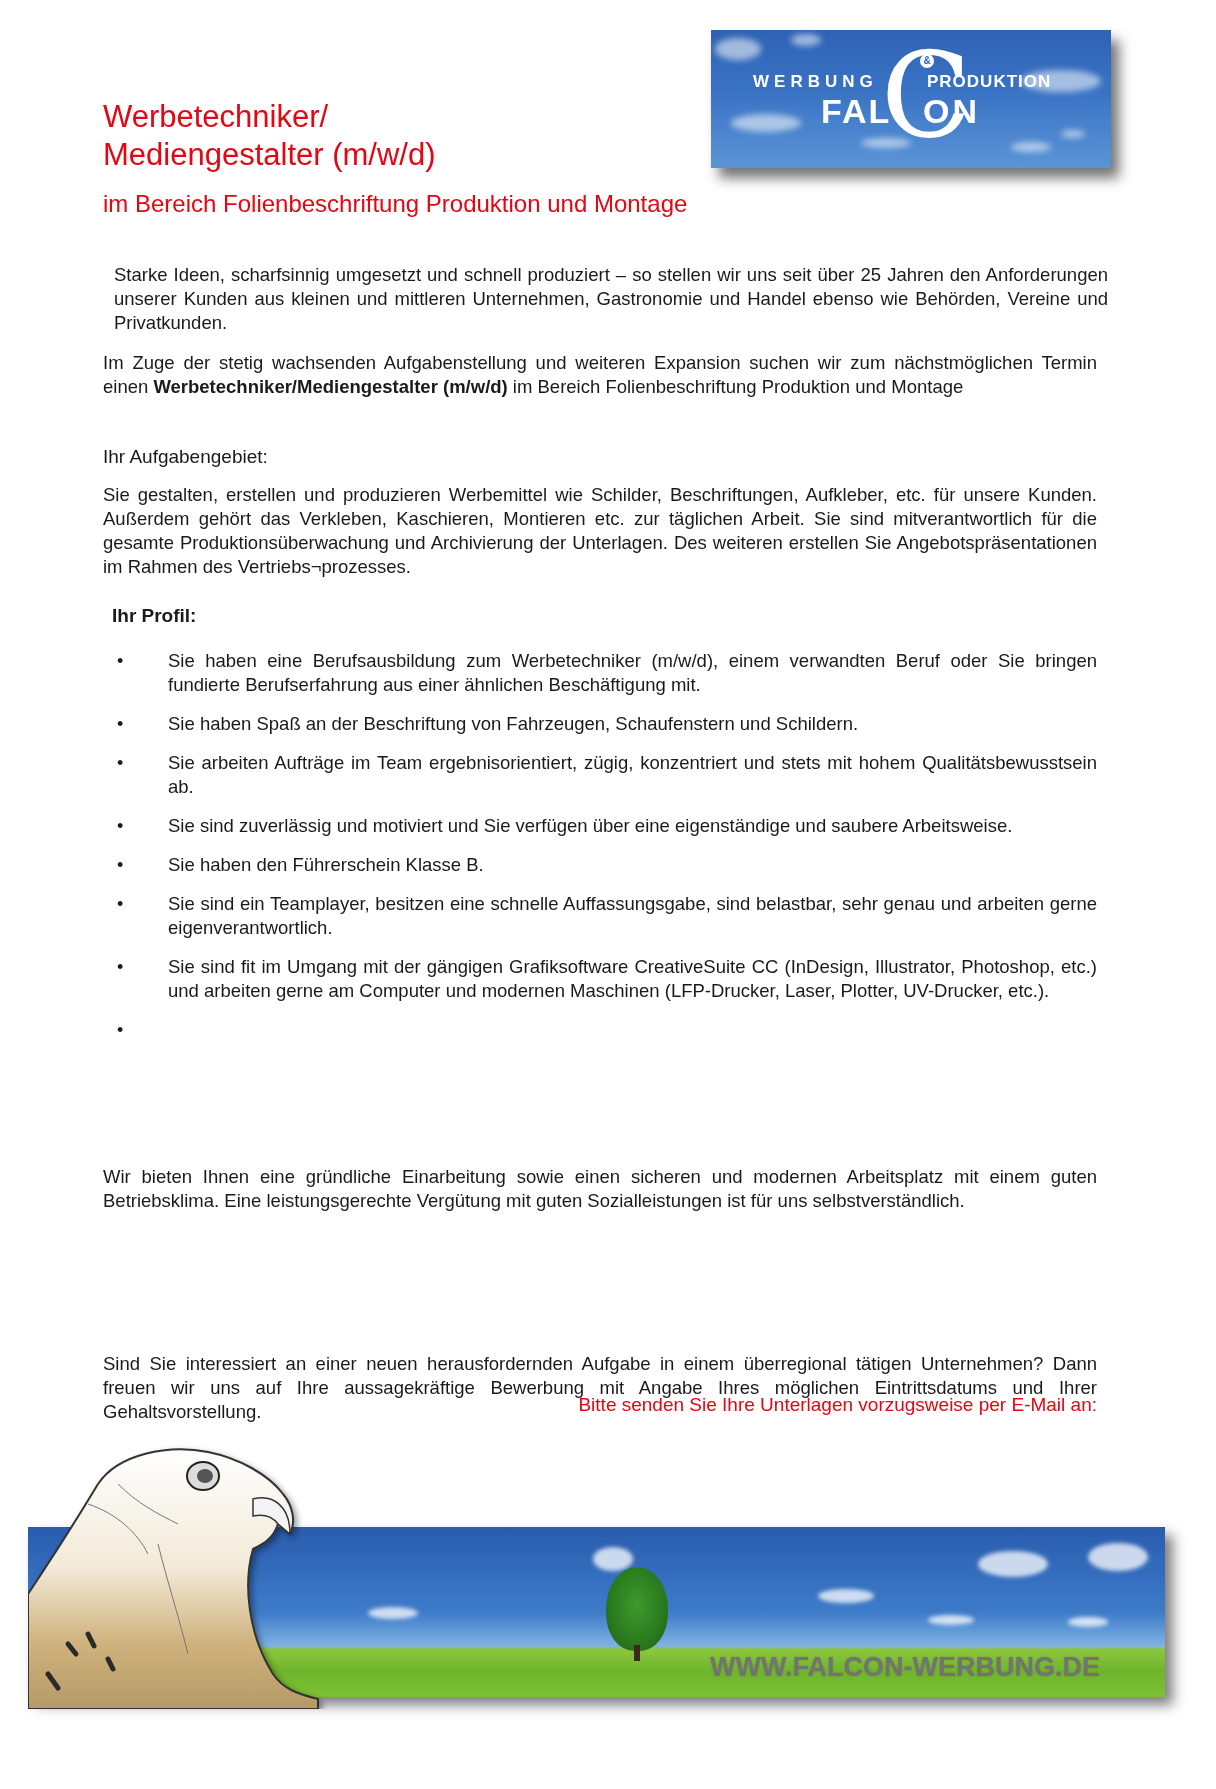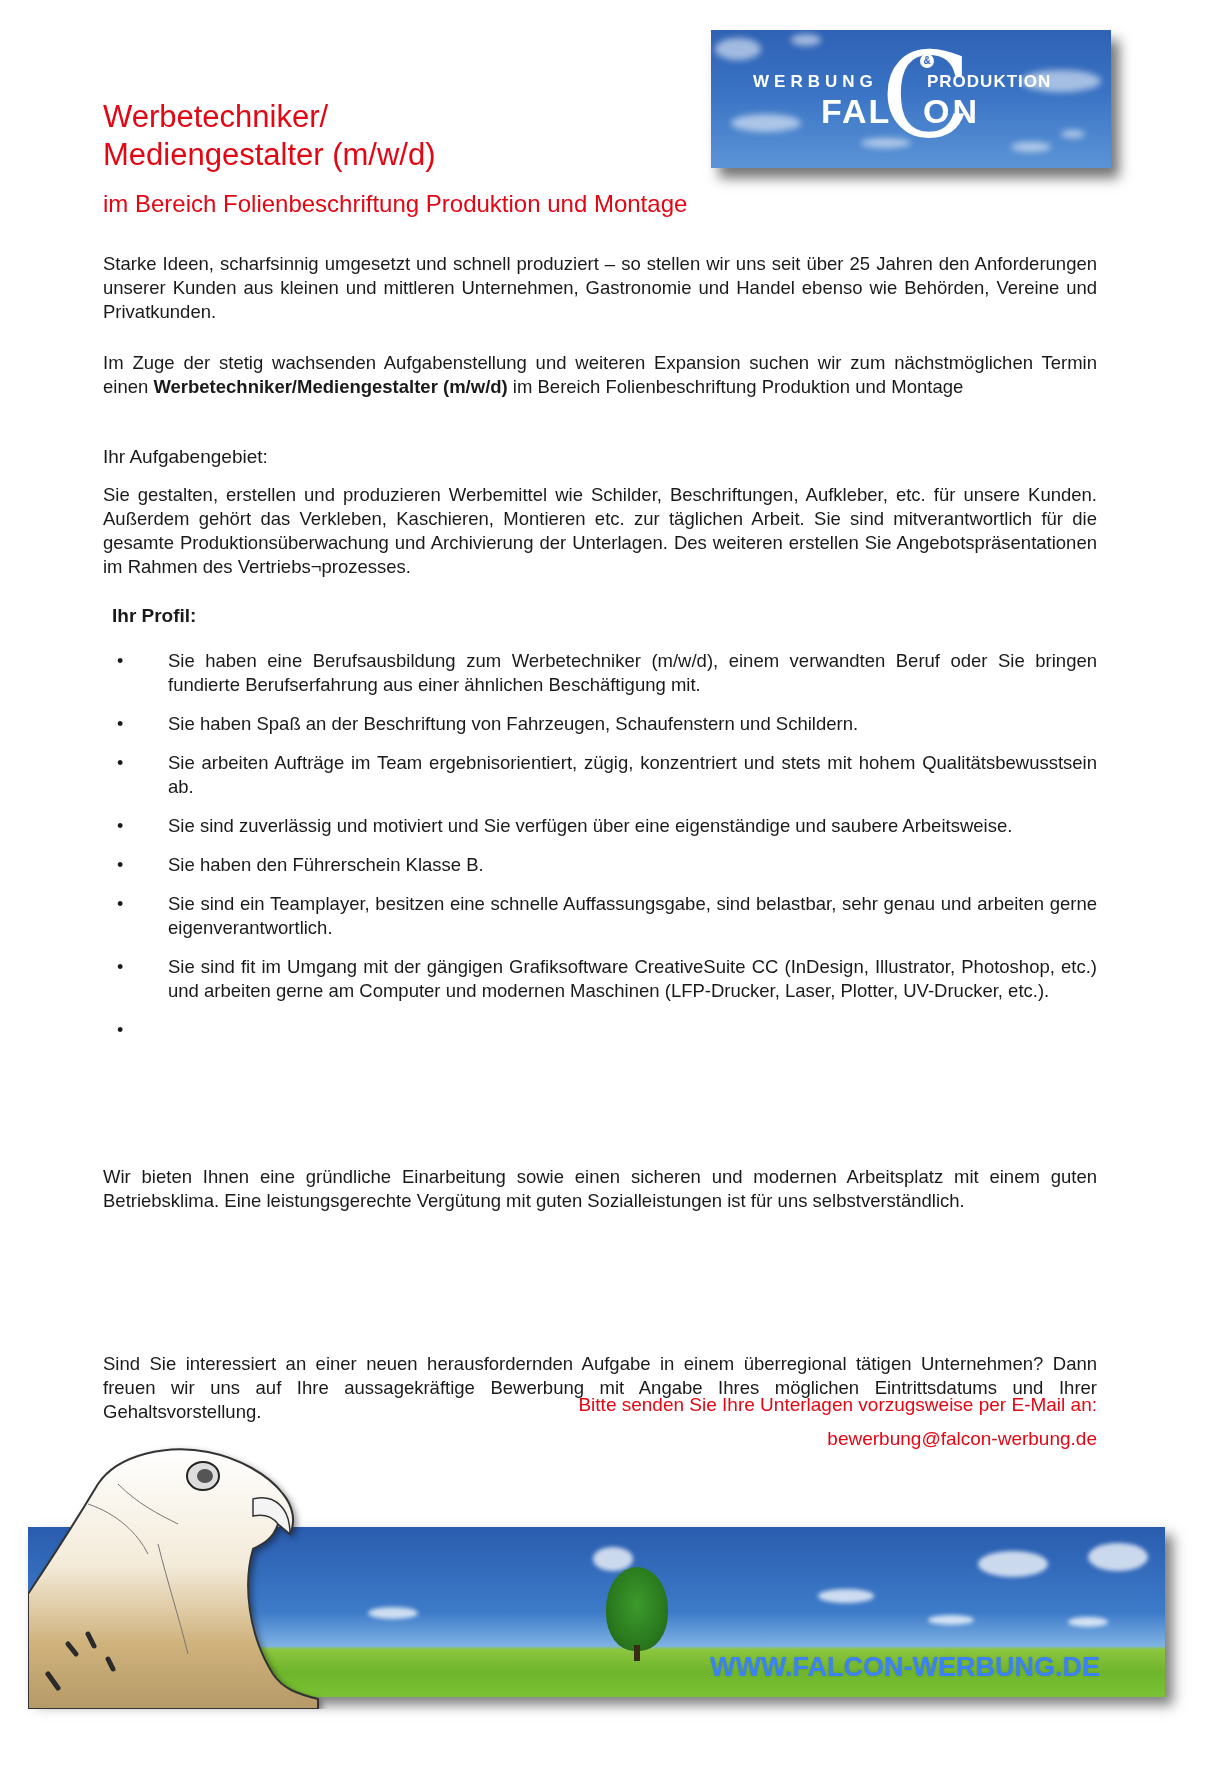--- a/index.html
+++ b/index.html
@@ -59,21 +59,21 @@
 
   
   .banner { position: absolute; left: 28px; top: 1527px; width: 1137px; height: 170px;
             background: linear-gradient(180deg, #2a5cae 0%, #3d7bc9 50%, #7fb2e4 70%, #8cc63f 72%, #6fb52c 85%, #7cc234 100%);
             box-shadow: 8px 8px 12px rgba(0,0,0,0.5); overflow: hidden; }
   .banner .bcloud { position: absolute; background: rgba(255,255,255,0.75); border-radius: 50%; filter: blur(2px); }
   .tree { position: absolute; left: 606px; top: 1567px; width: 62px; height: 84px;
           background: radial-gradient(ellipse at 50% 45%, #3c9a2c 0%, #2a7a1e 60%, #1f5c15 100%);
           border-radius: 50% 50% 45% 45%; }
   .trunk { position: absolute; left: 634px; top: 1645px; width: 6px; height: 16px; background: #3b2a18; }
-  .url { position: absolute; right: 116px; top: 1652px; color: #3b82f6; font-weight: bold; font-size: 27px;
+  .url { position: absolute; right: 116px; top: 1652px; color: #737373; font-weight: bold; font-size: 27px;
          letter-spacing: 0px; text-shadow: 0 0 2px rgba(0,0,0,0.2); }
 
   
   .falcon { position: absolute; left: 28px; top: 1444px; width: 300px; height: 265px; }
 </style>
 </head>
 <body>
 
 <div class="logo">
   <div class="cloud c1"></div>
@@ -90,21 +90,21 @@
   <span class="falcon-left">FAL</span>
   <span class="falcon-right">ON</span>
 </div>
 
 <div class="title">
   <div>Werbetechniker/</div>
   <div>Mediengestalter (m/w/d)</div>
 </div>
 <div class="subtitle">im Bereich Folienbeschriftung Produktion und Montage</div>
 
-<p class="body p1" style="margin:0">Starke Ideen, scharfsinnig umgesetzt und schnell produziert – so stellen wir uns seit über 25 Jahren den Anforderungen unserer Kunden aus kleinen und mittleren Unternehmen, Gastronomie und Handel ebenso wie Behörden, Vereine und Privatkunden.</p>
+<p class="body p1" style="margin:11px">Starke Ideen, scharfsinnig umgesetzt und schnell produziert – so stellen wir uns seit über 25 Jahren den Anforderungen unserer Kunden aus kleinen und mittleren Unternehmen, Gastronomie und Handel ebenso wie Behörden, Vereine und Privatkunden.</p>
 <p class="body p2" style="margin:0">
   <span>Im Zuge der stetig wachsenden Aufgabenstellung und weiteren Expansion suchen wir zum nächstmöglichen Termin einen </span><b>Werbetechniker/Mediengestalter (m/w/d)</b><span> im Bereich Folienbeschriftung Produktion und Montage</span>
 </p>
 
 <div class="h-aufgaben">Ihr Aufgabengebiet:</div>
 <p class="body p3" style="margin:0">Sie gestalten, erstellen und produzieren Werbemittel wie Schilder, Beschriftungen, Aufkleber, etc. für unsere Kunden. Außerdem gehört das Verkleben, Kaschieren, Montieren etc. zur täglichen Arbeit. Sie sind mitverantwortlich für die gesamte Produktionsüberwachung und Archivierung der Unterlagen. Des weiteren erstellen Sie Angebotspräsentationen im Rahmen des Vertriebs¬prozesses.</p>
 
 <div class="h-profil">Ihr Profil:</div>
 <ul class="bullets">
   <li><span class="dot">•</span><span>Sie haben eine Berufsausbildung zum Werbetechniker (m/w/d), einem verwandten Beruf oder Sie bringen fundierte Berufserfahrung aus einer ähnlichen Beschäftigung mit.</span></li>
@@ -115,21 +115,20 @@
   <li><span class="dot">•</span><span>Sie sind ein Teamplayer, besitzen eine schnelle Auffassungsgabe, sind belastbar, sehr genau und arbeiten gerne eigenverantwortlich.</span></li>
   <li><span class="dot">•</span><span>Sie sind fit im Umgang mit der gängigen Grafiksoftware CreativeSuite CC (InDesign, Illustrator, Photoshop, etc.) und arbeiten gerne am Computer und modernen Maschinen (LFP-Drucker, Laser, Plotter, UV-Drucker, etc.).</span></li>
   <li><span class="dot">•</span></li>
 </ul>
 
 <p class="body p4" style="margin:0">Wir bieten Ihnen eine gründliche Einarbeitung sowie einen sicheren und modernen Arbeitsplatz mit einem guten Betriebsklima. Eine leistungsgerechte Vergütung mit guten Sozialleistungen ist für uns selbstverständlich.</p>
 <p class="body p5" style="margin:0">Sind Sie interessiert  an einer neuen herausfordernden Aufgabe in einem überregional tätigen Unternehmen? Dann freuen wir uns auf Ihre aussagekräftige Bewerbung mit Angabe Ihres möglichen Eintrittsdatums und Ihrer Gehaltsvorstellung.</p>
 
 <div class="contact">
   <div>Bitte senden Sie Ihre Unterlagen vorzugsweise per E-Mail an:</div>
-  <div>bewerbung@falcon-werbung.de</div>
 </div>
 
 <div class="banner">
   <div class="bcloud" style="left:85px;top:14px;width:40px;height:20px;"></div>
   <div class="bcloud" style="left:565px;top:20px;width:40px;height:24px;"></div>
   <div class="bcloud" style="left:950px;top:24px;width:70px;height:26px;"></div>
   <div class="bcloud" style="left:1060px;top:16px;width:60px;height:28px;"></div>
   <div class="bcloud" style="left:150px;top:82px;width:50px;height:12px;"></div>
   <div class="bcloud" style="left:340px;top:80px;width:50px;height:12px;"></div>
   <div class="bcloud" style="left:790px;top:62px;width:56px;height:14px;"></div>

